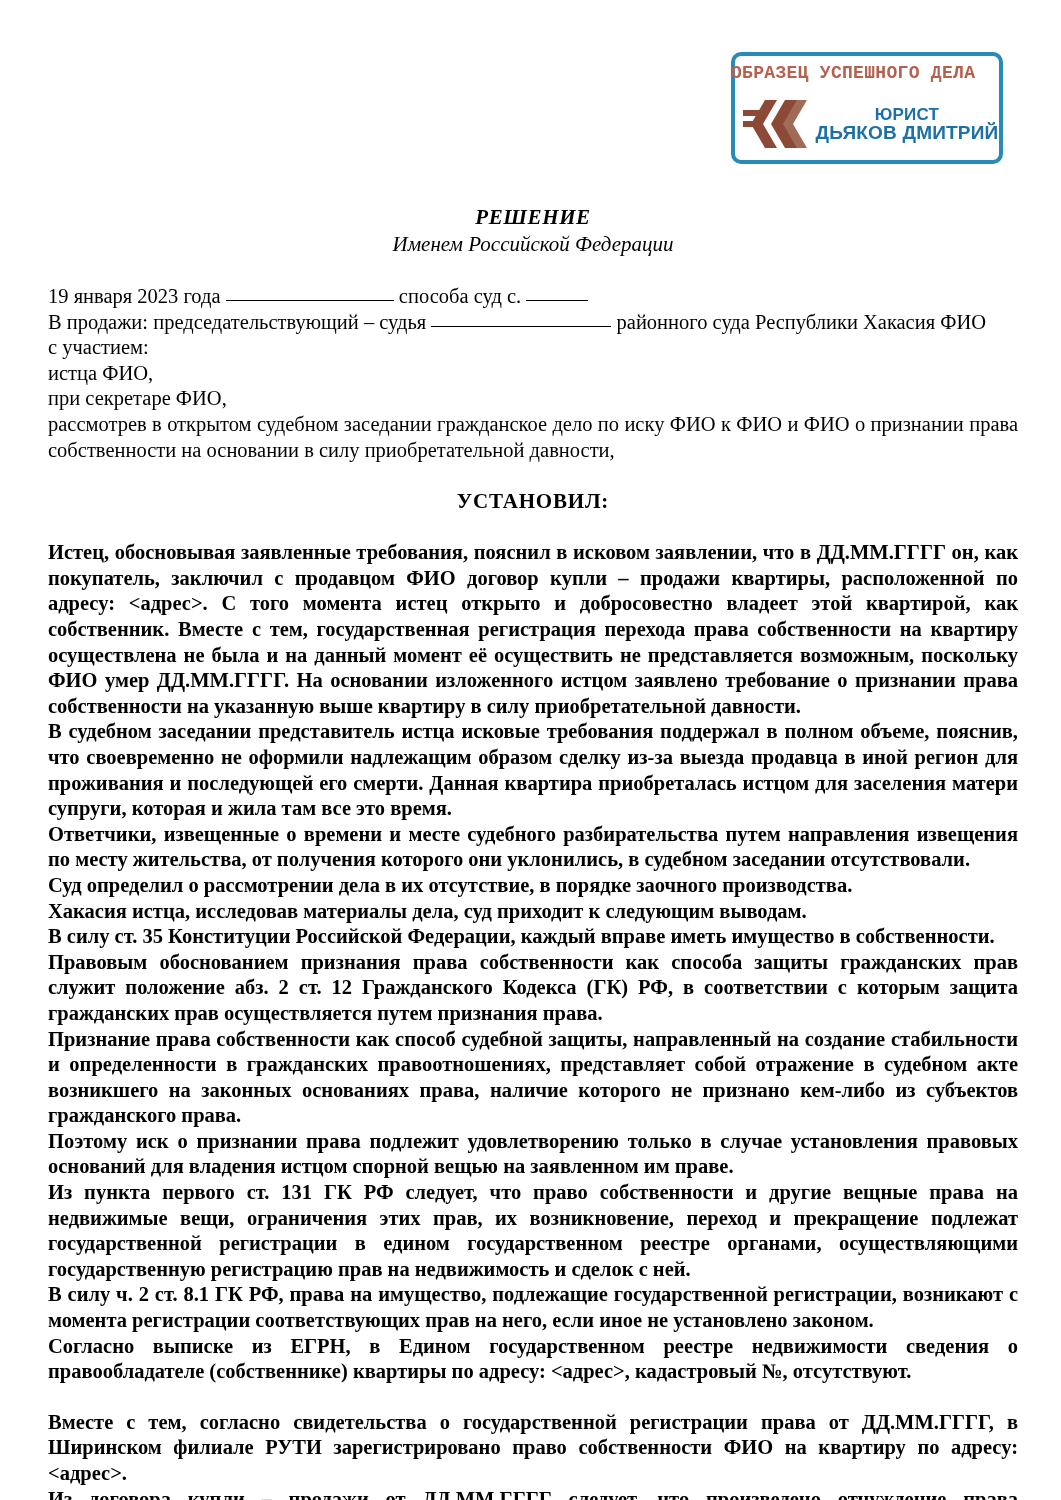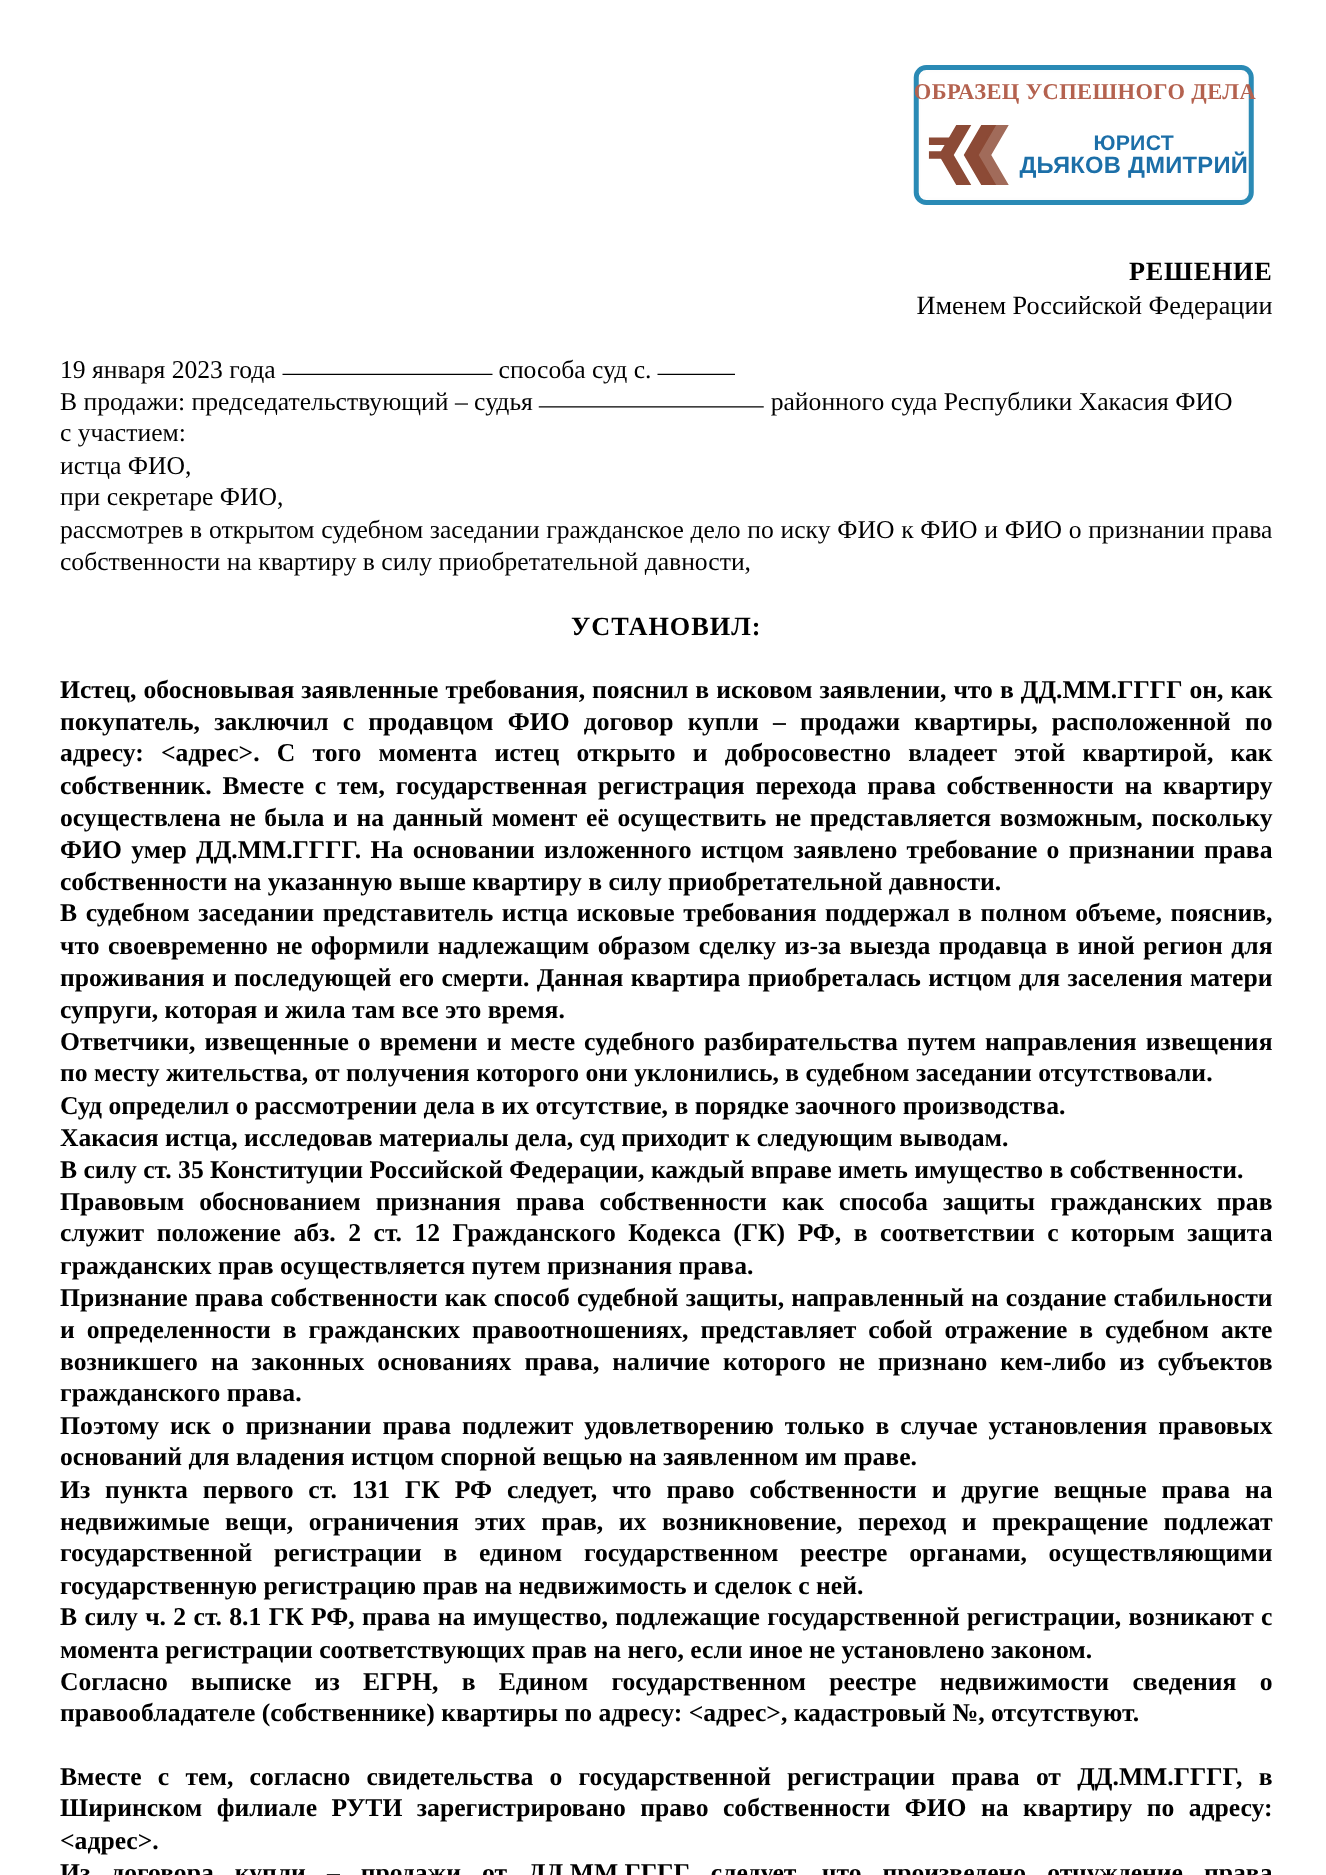--- a/index.html
+++ b/index.html
@@ -37,22 +37,22 @@
     inset: 6px;
     background: #ffffff;
     border-radius: 6px;
     box-sizing: border-box;
   }
   .stamp-top-text {
     position: absolute;
     top: 11px;
     left: 0;
     right: 0;
-    text-align: center;
-    font-family: Liberation Serif, serif;
+    text-align: left;
+    font-family: Liberation Mono, monospace;
     font-weight: bold;
     font-size: 18px;
     letter-spacing: 0.3px;
     color: #b4624f;
     white-space: nowrap;
   }
   .stamp-body {
     position: absolute;
     top: 40px;
     left: 0;
@@ -85,22 +85,23 @@
   
   .doc {
     position: absolute;
     left: 48px;
     top: 0;
     width: 970px;
   }
 
   .title-block {
     margin-top: 204px;
-    text-align: right;
+    text-align: center;
     line-height: 1.24;
+    font-style: italic;
   }
   .title-main {
     font-size: 21px;
     font-weight: bold;
     letter-spacing: 0.6px;
   }
   .title-sub {
     font-size: 21px;
     font-weight: normal;
     margin-top: 1px;
@@ -189,21 +190,21 @@
       <span class="blank blank-md"></span>
     </div>
     <div class="hl">
       <span>В продажи: председательствующий – судья</span>
       <span class="blank blank-xl"></span>
       <span>районного суда Республики Хакасия ФИО</span>
     </div>
     <div class="hl">с участием:</div>
     <div class="hl">истца ФИО,</div>
     <div class="hl">при секретаре ФИО,</div>
-    <div class="wrapline">рассмотрев в открытом судебном заседании гражданское дело по иску ФИО к ФИО и ФИО о признании права собственности на квартиру в силу приобретательной давности,</div>
+    <div class="wrapline">рассмотрев в открытом судебном заседании гражданское дело по иску ФИО к ФИО и ФИО о признании права собственности на основании в силу приобретательной давности,</div>
   </div>
 
   <div class="section-heading">УСТАНОВИЛ:</div>
 
   <p class="para">Истец, обосновывая заявленные требования, пояснил в исковом заявлении, что в ДД.ММ.ГГГГ он, как покупатель, заключил с продавцом ФИО договор купли – продажи квартиры, расположенной по адресу: &lt;адрес&gt;. С того момента истец открыто и добросовестно владеет этой квартирой, как собственник. Вместе с тем, государственная регистрация перехода права собственности на квартиру осуществлена не была и на данный момент её осуществить не представляется возможным, поскольку ФИО умер ДД.ММ.ГГГГ. На основании изложенного истцом заявлено требование о признании права собственности на указанную выше квартиру в силу приобретательной давности.</p>
   <p class="para">В судебном заседании представитель истца исковые требования поддержал в полном объеме, пояснив, что своевременно не оформили надлежащим образом сделку из-за выезда продавца в иной регион для проживания и последующей его смерти. Данная квартира приобреталась истцом для заселения матери супруги, которая и жила там все это время.</p>
   <p class="para">Ответчики, извещенные о времени и месте судебного разбирательства путем направления извещения по месту жительства, от получения которого они уклонились, в судебном заседании отсутствовали.</p>
   <p class="para lastline-left">Суд определил о рассмотрении дела в их отсутствие, в порядке заочного производства.</p>
   <p class="para lastline-left">Хакасия истца, исследовав материалы дела, суд приходит к следующим выводам.</p>
   <p class="para lastline-left">В силу ст. 35 Конституции Российской Федерации, каждый вправе иметь имущество в собственности.</p>

